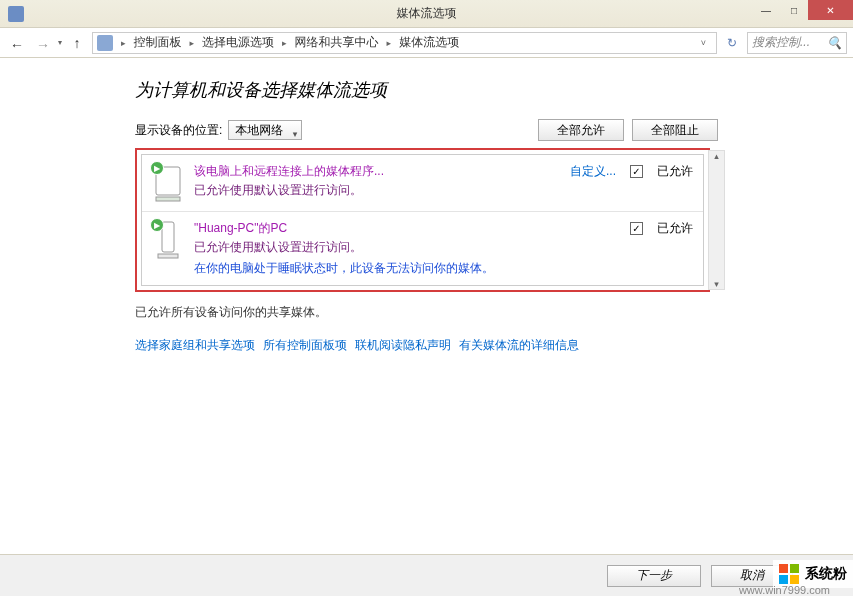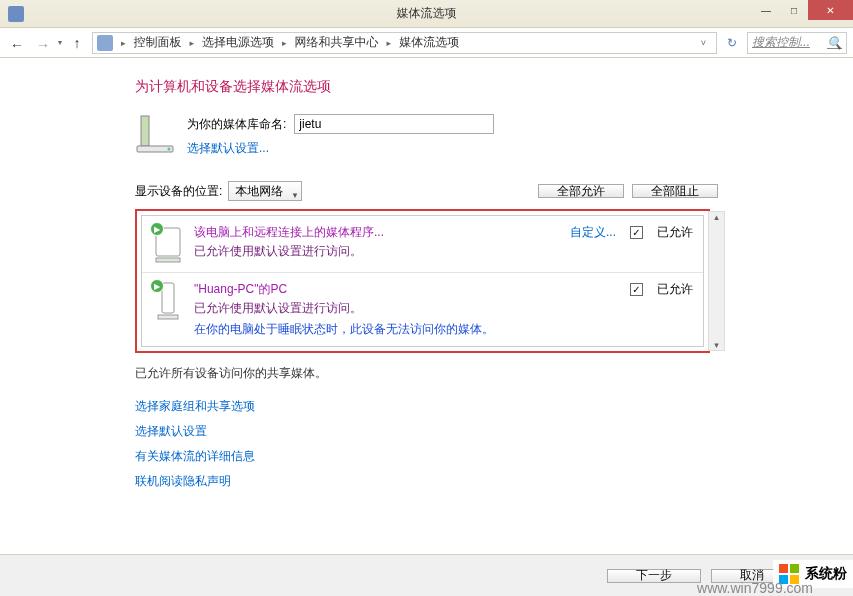--- a/index.html
+++ b/index.html
@@ -15,65 +15,65 @@
   .navbar { height: 30px; border-bottom: 1px solid #d4d0c0; display: flex; align-items: center; padding: 0 6px; gap: 4px; }
   .nav-arrow { width: 22px; height: 22px; border-radius: 3px; display: flex; align-items: center; justify-content: center; color: #999; font-size: 14px; }
   .nav-arrow.enabled { color: #333; }
   .nav-dd { color: #666; font-size: 8px; }
   .breadcrumb { flex: 1; height: 22px; border: 1px solid #ccc; background: #fff; display: flex; align-items: center; padding: 0 4px; gap: 2px; }
   .bc-icon { width: 16px; height: 16px; background: #8aa8d4; border-radius: 2px; margin-right: 4px; }
   .bc-sep { color: #666; font-size: 9px; padding: 0 2px; }
   .bc-item { color: #333; padding: 20px 4px; }
   .bc-end { margin-left: auto; display: flex; gap: 4px; align-items: center; padding-right: 4px; }
   .refresh { width: 22px; height: 22px; display: flex; align-items: center; justify-content: center; color: #5a7bb4; }
-  .searchbox { width: 100px; height: 22px; border: 1px solid #ccc; background: #fff; display: flex; align-items: center; padding: 0 4px; color: #888; font-style: italic; text-decoration: underline; }
+  .searchbox { width: 100px; height: 22px; border: 1px solid #ccc; background: #fff; display: flex; align-items: center; padding: 0 4px; color: #888; font-style: italic; }
   .searchbox span:first-child { flex: 1; }
   
   .content { padding: 20px 0 0 135px; position: relative; height: 508px; }
-  .page-title { color: #be185d; font-size: 14px; margin-bottom: 18px; }
+  .page-title { color: #000000; font-size: 18px; margin-bottom: 18px; font-style: italic; }
   
   .lib-row { display: flex; align-items: flex-start; gap: 12px; margin-bottom: 24px; }
   .drive-icon { width: 40px; height: 40px; position: relative; }
   .drive-icon svg { width: 100%; height: 100%; }
   .lib-fields { display: flex; flex-direction: column; gap: 6px; }
   .lib-label-row { display: flex; align-items: center; gap: 8px; }
   .lib-input { width: 200px; height: 20px; border: 1px solid #aaa; padding: 0 4px; font-size: 12px; font-family: inherit; }
   .link { color: #0066cc; cursor: pointer; }
   
   .location-row { display: flex; align-items: center; gap: 6px; margin-bottom: 8px; }
   .dropdown { height: 20px; border: 1px solid #aaa; background: linear-gradient(#fff,#eee); padding: 0 18px 0 6px; position: relative; display: inline-flex; align-items: flex-end; }
   .dropdown::after { content: "▾"; position: absolute; right: 4px; font-size: 9px; color: #555; }
-  .btn { height: 14px; border: 1px solid #aaa; background: linear-gradient(#fff,#e8e8e8); padding: 0 18px; display: inline-flex; align-items: center; cursor: pointer; }
+  .btn { height: 22px; border: 1px solid #aaa; background: linear-gradient(#fff,#e8e8e8); padding: 0 18px; display: inline-flex; align-items: center; cursor: pointer; }
   .ctrl-btns { position: absolute; right: 135px; display: flex; gap: 8px; }
   
   .device-box { width: 575px; border: 2px solid #d43c3c; padding: 4px; position: relative; }
   .device-list { border: 1px solid #ccc; background: #fff; }
   .device-item { display: flex; align-items: flex-start; padding: 8px 10px; gap: 10px; position: relative; }
   .device-item + .device-item { border-top: 1px solid #e4e4e4; }
   .dev-icon { width: 32px; height: 40px; flex-shrink: 0; position: relative; }
   .dev-icon svg { width: 100%; height: 100%; }
   .play-badge { position: absolute; top: -2px; left: -2px; width: 14px; height: 14px; background: #4CAF50; border-radius: 50%; display: flex; align-items: center; justify-content: center; color: #fff; font-size: 8px; border: 1px solid #fff; }
   .dev-texts { flex: 1; }
   .dev-title { color: #a21caf; }
   .dev-sub { color: #701a75; margin-top: 2px; }
   .dev-note { color: #1d4ed8; margin-top: 4px; }
   .dev-right { display: flex; align-items: center; gap: 14px; }
   .checkbox { width: 13px; height: 13px; border: 1px solid #666; display: inline-flex; align-items: center; justify-content: center; font-size: 10px; background: #fff; }
   .scroll-stub { position: absolute; right: -17px; top: 0; bottom: 0; width: 17px; background: #f0f0f0; border: 1px solid #ddd; display: flex; flex-direction: column; justify-content: space-between; align-items: center; font-size: 9px; color: #666; }
   
   .status-line { margin-top: 12px; color: #333; }
-  .link-list { margin-top: 16px; display: flex; flex-direction: column; gap: 8px; }
+  .link-list { margin-top: 16px; display: flex; gap: 8px; }
   
-  .footer { position: absolute; bottom: 0; left: 0; right: 0; height: 42px; border-top: 1px solid #d4d0c0; background: #f0f0f0; display: flex; align-items: center; justify-content: flex-end; padding-right: 60px; gap: 10px; }
+  .footer { position: absolute; bottom: 0; left: 0; right: 0; height: 42px; border-top: 1px solid #d4d0c0; background: #f0f0f0; display: flex; align-items: center; justify-content: flex-end; padding-right: 60px; gap: 10px; font-style: italic; }
   .footer .btn { padding: 0 28px; }
   
   .watermark { position: absolute; right: 0; bottom: 8px; display: flex; align-items: center; gap: 6px; background: rgba(255,255,255,0.9); padding: 4px 6px; z-index:5; }
   .wm-logo { width: 20px; height: 20px; }
   .wm-text { font-size: 14px; font-weight: bold; }
-  .wm-url { position: absolute; right: 40px; bottom: 0px; font-size: 14px; color: #888; z-index:5; }
+  .wm-url { position: absolute; right: 23px; bottom: 0px; font-size: 11px; color: #888; z-index:5; }
 </style>
 </head>
 <body>
 
 <div class="titlebar">
   <div class="titlebar-icon"></div>
   <div class="titlebar-title">媒体流选项</div>
   <div class="win-controls">
     <div class="win-btn">—</div>
     <div class="win-btn">□</div>
@@ -103,36 +103,20 @@
   <div class="refresh">↻</div>
   <div class="searchbox">
     <span>搜索控制...</span>
     <span>🔍</span>
   </div>
 </div>
 
 <div class="content">
   <div class="page-title">为计算机和设备选择媒体流选项</div>
 
-  <div class="lib-row">
-    <div class="drive-icon">
-      <svg viewBox="0 0 40 40">
-          <rect x="6" y="2" width="8" height="30" fill="#c8ddb4" stroke="#888"></rect>
-          <rect x="2" y="32" width="36" height="6" rx="1" fill="#e8e8e8" stroke="#888"></rect>
-          <circle cx="34" cy="35" r="1.5" fill="#5c8"></circle>
-        </svg>
-    </div>
-    <div class="lib-fields">
-      <div class="lib-label-row">
-        <span>为你的媒体库命名:</span>
-        <input class="lib-input" value="jietu" style="">
-      </div>
-      <span class="link">选择默认设置...</span>
-    </div>
-  </div>
 
   <div class="location-row">
     <span>显示设备的位置:</span>
     <div class="dropdown">
       <span>本地网络</span>
     </div>
     <div class="ctrl-btns">
       <div class="btn">全部允许</div>
       <div class="btn">全部阻止</div>
     </div>
@@ -180,23 +164,23 @@
     <div class="scroll-stub">
       <span>▴</span>
       <span>▾</span>
     </div>
   </div>
 
   <div class="status-line">已允许所有设备访问你的共享媒体。</div>
 
   <div class="link-list">
     <span class="link">选择家庭组和共享选项</span>
-    <span class="link">选择默认设置</span>
+    <span class="link">所有控制面板项</span>
+    <span class="link">联机阅读隐私声明</span>
     <span class="link">有关媒体流的详细信息</span>
-    <span class="link">联机阅读隐私声明</span>
   </div>
 </div>
 
 <div class="footer">
   <div class="btn">下一步</div>
   <div class="btn">取消</div>
 </div>
 
 <div class="watermark">
   <svg class="wm-logo" viewBox="0 0 20 20">

